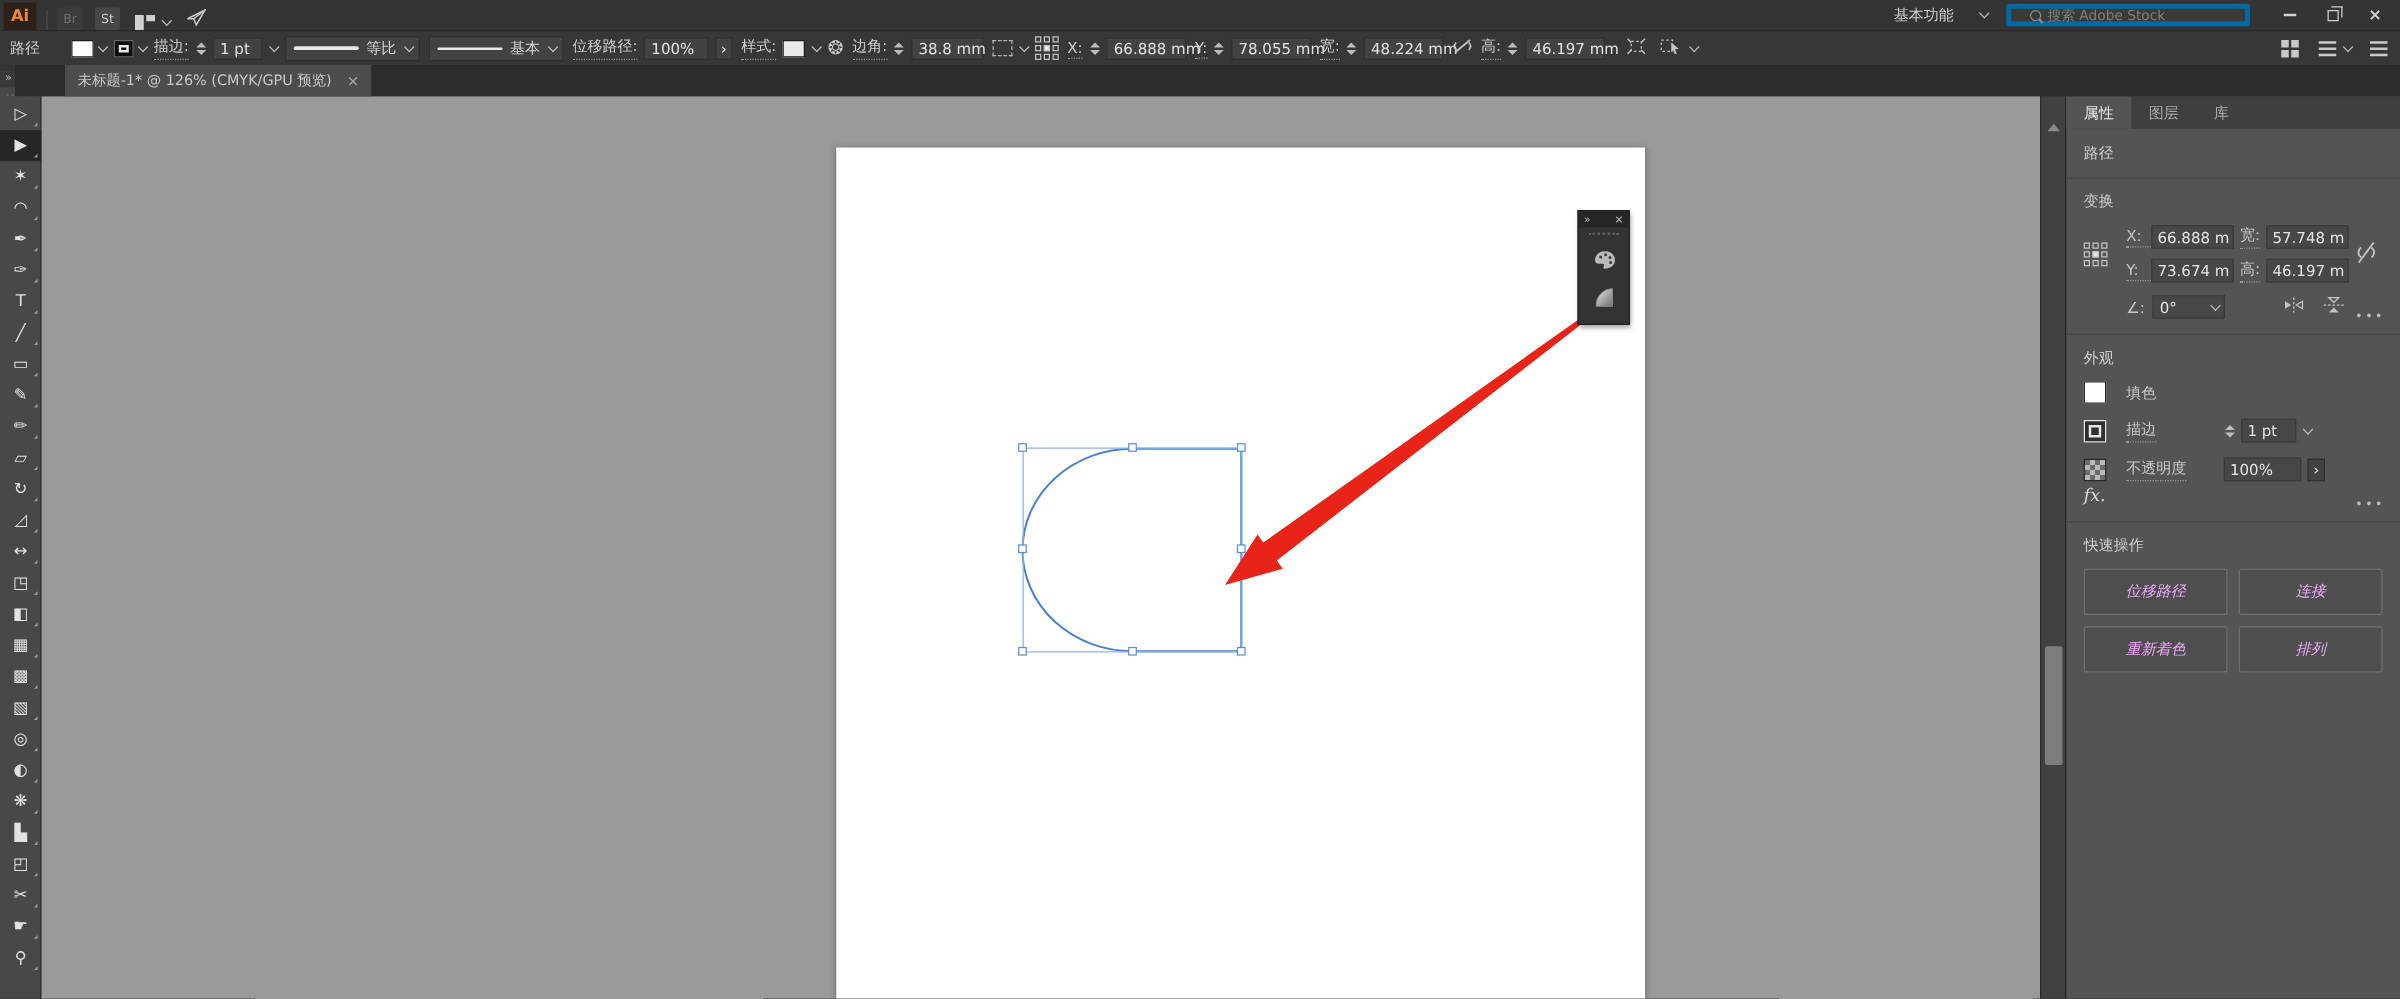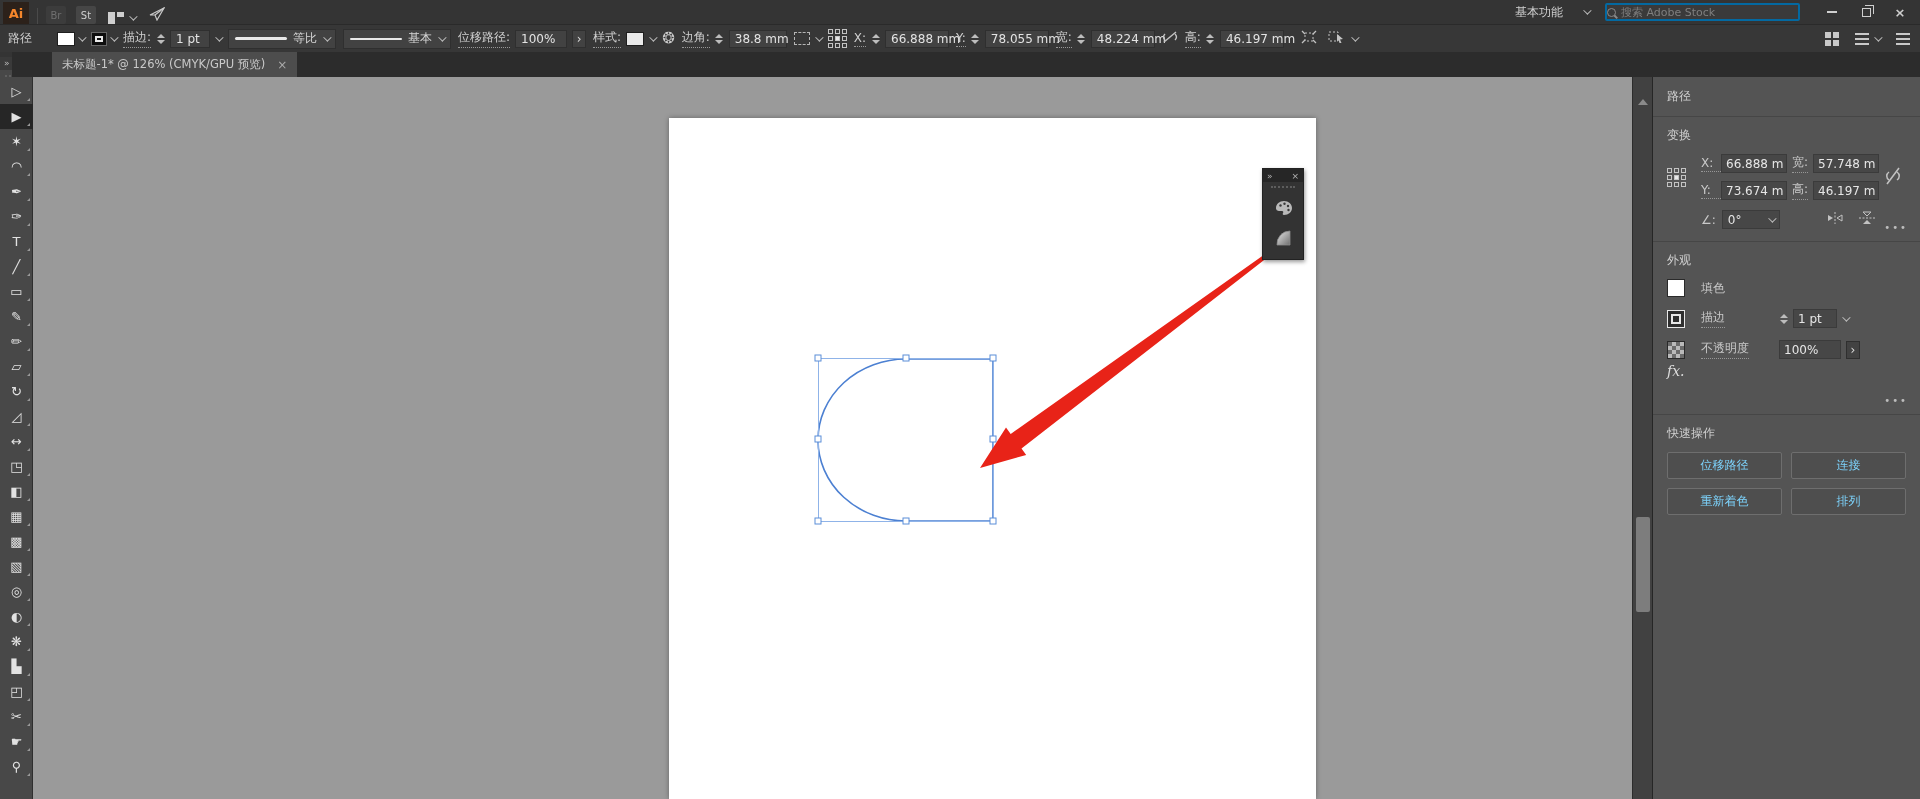--- a/index.html
+++ b/index.html
@@ -20,22 +20,22 @@
     justify-content:center; font-size:10px; }
   .badge-br { background:#3c3c3c; color:#6f6f6f; }
   .badge-st { background:#464646; color:#cfcfcf; margin-left:10px; }
   .layout-icon { margin-left:12px; display:flex; align-items:center; gap:5px; }
   .layout-glyph { width:16px; height:12px; position:relative; }
   .layout-glyph:before { content:""; position:absolute; left:0; top:0; width:7px; height:12px; background:#cfcfcf; }
   .layout-glyph:after { content:""; position:absolute; right:0; top:0; width:7px; height:5px; background:#cfcfcf; }
   .share-icon { margin-left:14px; }
   .mb-far { position:absolute; right:6px; top:0; height:24px; display:flex; align-items:center; gap:16px; }
   .workspace { display:flex; align-items:center; gap:20px; color:#d0d0d0; }
-  .searchbox { width:195px; height:18px; background:#3a3a3a; border:2px solid #0369a1; border-radius:2px;
-    display:flex; align-items:center; padding:0 0; gap:5px; }
+  .searchbox { width:195px; height:18px; background:#3a3a3a; border:4px solid #0369a1; border-radius:2px;
+    display:flex; align-items:center; padding:0 15px; gap:5px; }
   .searchbox input { flex:1; background:transparent; border:none; outline:none; color:#bbb;
     font-size:11px; font-family:inherit; }
   .searchbox input::placeholder { color:#7f7f7f; }
   .mag-icon { width:9px; height:9px; border:1.5px solid #8a8a8a; border-radius:50%; position:relative; flex:none; }
   .mag-icon:after { content:""; position:absolute; width:4px; height:1.5px; background:#8a8a8a;
     left:6px; top:7px; transform:rotate(45deg); }
   .win-btns { display:flex; gap:14px; margin-left:6px; margin-right:4px; }
   .win-btn { width:20px; height:18px; display:flex; align-items:center; justify-content:center; color:#cfcfcf; }
   .min-glyph { width:10px; height:2px; background:#cfcfcf; }
   .restore-glyph { width:9px; height:9px; border:1.5px solid #cfcfcf; position:relative; }
@@ -140,22 +140,22 @@
   .flipset { display:flex; gap:14px; margin-left:40px; }
   .more-dots { position:absolute; right:12px; bottom:8px; color:#bdbdbd; letter-spacing:2px; font-size:10px; }
   .arow { display:grid; grid-template-columns:34px 78px 1fr; align-items:center; margin-bottom:12px; }
   .pfill-swatch { width:18px; height:18px; background:#fff; border:1px solid #2a2a2a; }
   .pstroke-swatch { width:18px; height:18px; border:1px solid #e8e8e8; position:relative; background:#2f2f2f; }
   .pstroke-swatch:after { content:""; position:absolute; inset:3px; border:2px solid #e8e8e8; }
   .checker { width:18px; height:18px; border:1px solid #2a2a2a;
     background:repeating-conic-gradient(#b9b9b9 0 25%, #6b6b6b 0 50%); background-size:8px 8px; }
   .fx-label { font-style:italic; color:#dcdcdc; font-size:14px; font-family:"DejaVu Serif","Liberation Serif",serif; }
   .qa-grid { display:grid; grid-template-columns:1fr 1fr; gap:9px 9px; }
-  .qa-btn { height:27px; border:1px solid #6e6e6e; border-radius:2px; background:#4e4e4e; color:#7dd3fc;
-    display:flex; align-items:center; justify-content:center; cursor:default; }
+  .qa-btn { height:37px; border:1px solid #6e6e6e; border-radius:2px; background:#4e4e4e; color:#f0abfc;
+    display:flex; align-items:center; justify-content:center; cursor:default;font-style:italic; }
 </style>
 </head>
 <body>
 
 <div id="app">
 
   <header class="menubar">
     <div class="app-logo">Ai</div>
     <span class="mb-sep"></span>
     <span class="mb-badge badge-br">Br</span>
@@ -508,20 +508,29 @@
       </div>
     </div>
   </div>
 
   <div class="vscroll">
     <i class="vs-up"></i>
     <div class="vs-thumb"></div>
   </div>
 
   <aside class="rpanel">
+    <div class="ptabs">
+
+        <div class="ptab active">属性</div>
+
+        <div class="ptab">图层</div>
+
+        <div class="ptab">库</div>
+
+    </div>
 
     <div class="sel-type-row">路径</div>
 
     <div class="psection">
       <div class="psec-title">变换</div>
       <div class="tgrid">
         <span class="refgrid" style="grid-row:span 2">
           <b></b>
             <b></b>
             <b></b>
@@ -567,21 +576,21 @@
                 <path d="M1,7 H17" stroke="#c3c3c3" stroke-width="1" stroke-dasharray="2 1.5"></path>
                 <path d="M5,1 L13,1 L9,5 Z" fill="none" stroke="#c3c3c3"></path>
                 <path d="M5,13 L13,13 L9,9 Z" fill="#c3c3c3"></path>
               </svg>
           </span>
         </span>
       </div>
       <span class="more-dots">•••</span>
     </div>
 
-    <div class="psection" style="padding-bottom:35px">
+    <div class="psection" style="padding-bottom:12px">
       <div class="psec-title">外观</div>
       <div class="arow">
         <i class="pfill-swatch"></i>
         <span class="plabel">填色</span>
         <span></span>
       </div>
       <div class="arow">
         <i class="pstroke-swatch"></i>
         <span class="plabel u-dot" style="justify-self:start">描边</span>
         <span class="combo">

